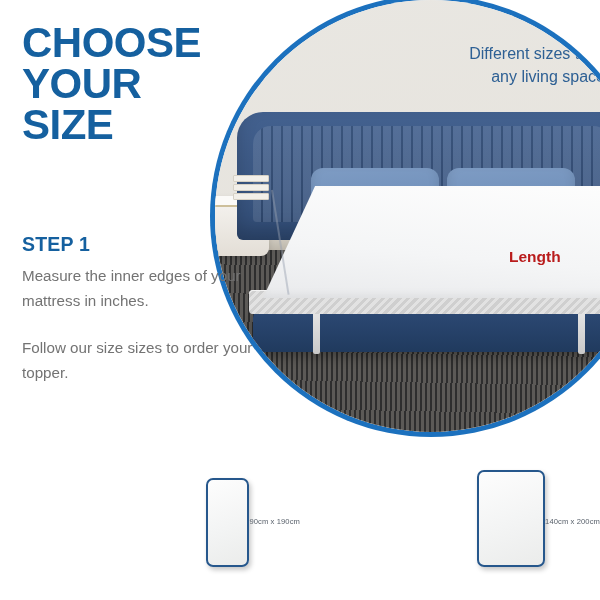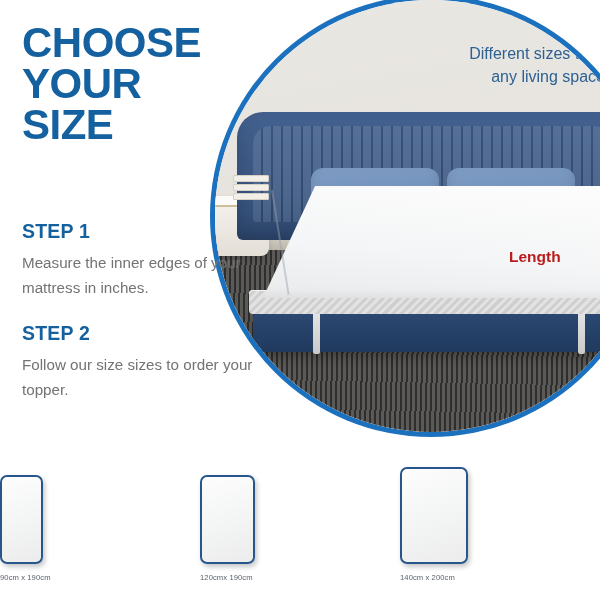--- a/index.html
+++ b/index.html
@@ -31,21 +31,21 @@
     line-height: 0.98;
     letter-spacing: -0.5px;
     z-index: 40;
   }
   .headline .hl-line { display: block; white-space: nowrap; }
 
   
   .steps {
     position: absolute;
     left: 22px;
-    top: 220px;
+    top: 233px;
     width: 250px;
     z-index: 40;
   }
   .step-block { margin-bottom: 22px; }
   .step-title {
     color: #15609F;
     font-weight: bold;
     font-size: 19.5px;
     letter-spacing: 0.2px;
     margin-bottom: 7px;
@@ -237,22 +237,22 @@
     left: 0;
     top: 452px;
     width: 600px;
     height: 130px;
     display: flex;
     z-index: 40;
   }
   .swatch-cell {
     flex: 1 1 0;
     display: flex;
-    flex-direction: column;
-    align-items: flex-start;
+    flex-direction: row;
+    align-items: center;
     justify-content: flex-end;
   }
   .swatch-box-wrap {
     height: 100px;
     display: flex;
     align-items: flex-end;
   }
   .swatch-box {
     background: linear-gradient(160deg, #fdfdfd 0%, #f3f4f4 55%, #ebeceb 100%);
     border: 2px solid #26578C;
@@ -322,39 +322,32 @@
     <span class="hl-line">YOUR</span>
     <span class="hl-line">SIZE</span>
   </div>
 
   <div class="steps">
     <div class="step-block">
       <div class="step-title">STEP 1</div>
       <div class="step-body">Measure the inner edges of your mattress in inches.</div>
     </div>
     <div class="step-block">
-      <div class="step-title">STEP 2</div>
       <div class="step-body">Follow our size sizes to order your topper.</div>
     </div>
   </div>
 
   <div class="swatch-row" id="swatch-row">
       <div class="swatch-cell">
         <div class="swatch-box-wrap">
           <div class="swatch-box" style="width: 43px; height: 89px; border-color: rgb(38, 87, 140);"></div>
         </div>
         <div class="swatch-label">90cm x 190cm</div>
       </div>
       <div class="swatch-cell">
         <div class="swatch-box-wrap">
-          <div class="swatch-box" style="width: 55px; height: 89px; border-color: rgb(38, 87, 140);"></div>
-        </div>
-        <div class="swatch-label">120cmx 190cm</div>
-      </div>
-      <div class="swatch-cell">
-        <div class="swatch-box-wrap">
           <div class="swatch-box" style="width: 68px; height: 97px; border-color: rgb(38, 87, 140);"></div>
         </div>
         <div class="swatch-label">140cm x 200cm</div>
       </div>
     </div>
 
 </div>
 
 </body></html>

